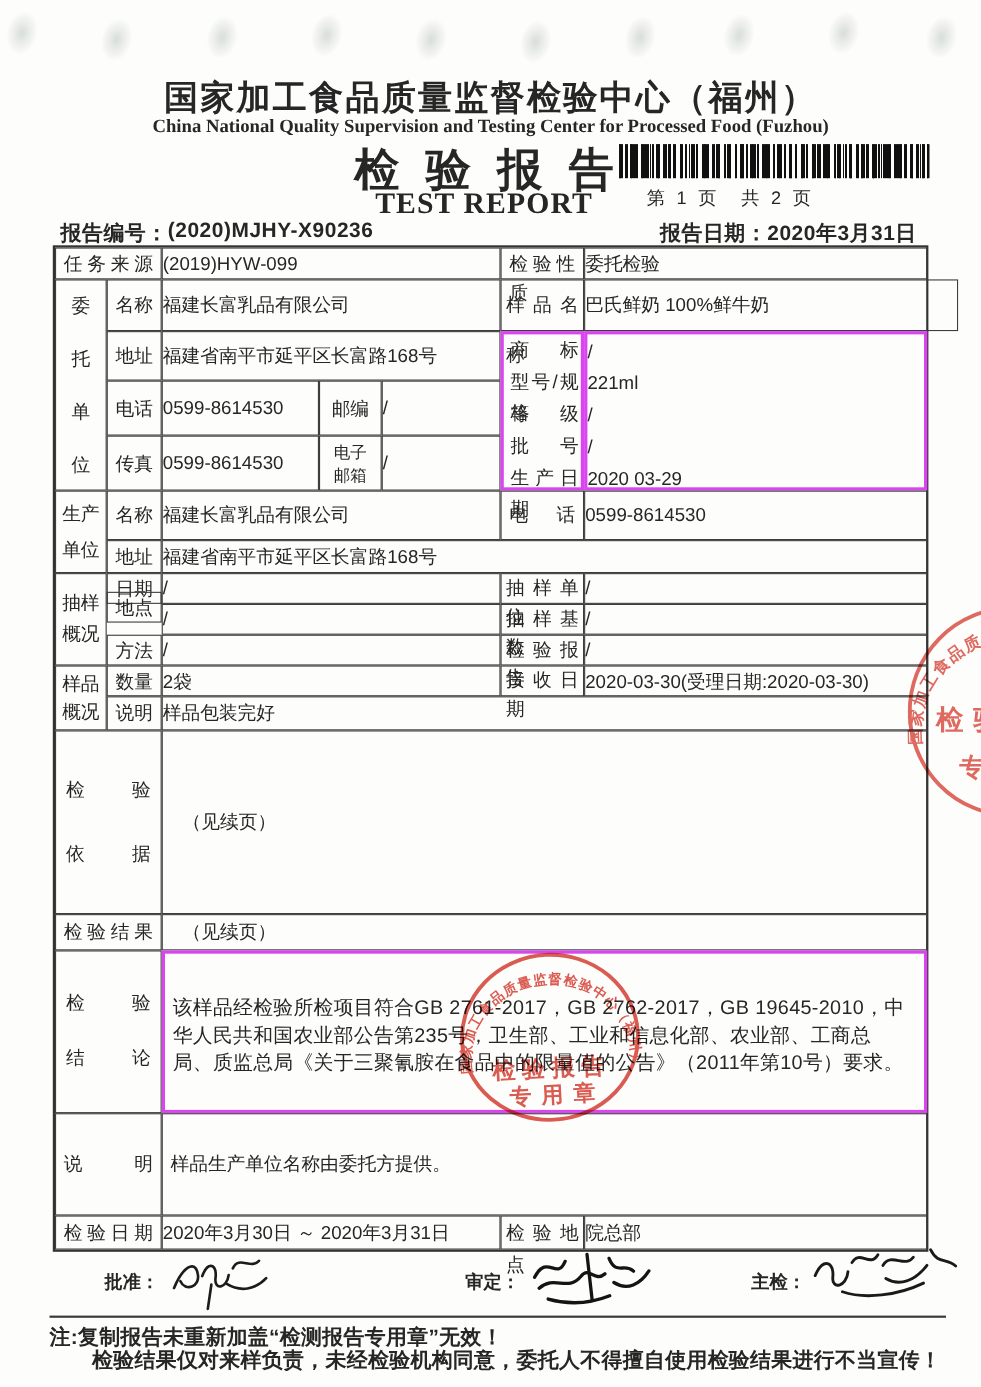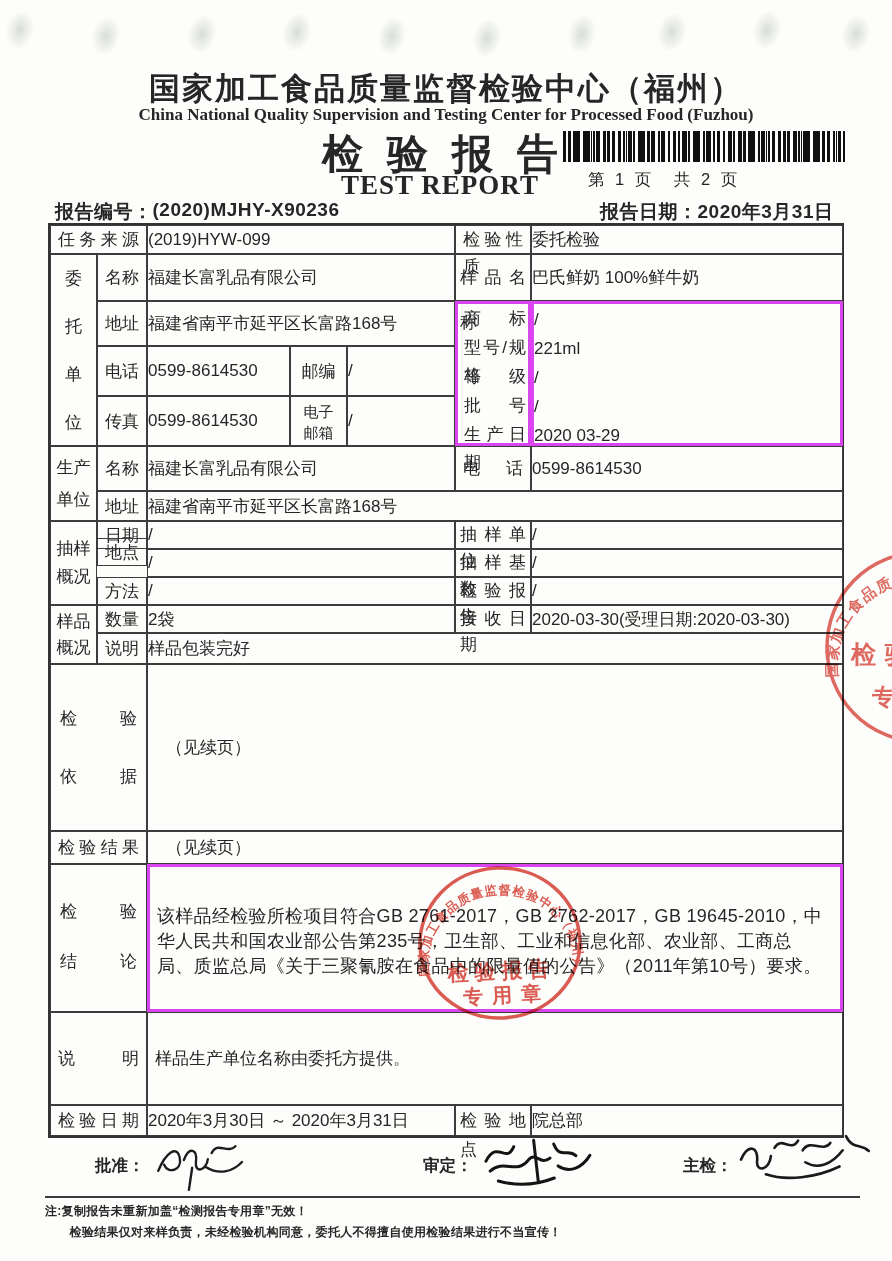--- a/index.html
+++ b/index.html
@@ -33,21 +33,21 @@
   .barcode{position:absolute;left:563px;top:131px;width:282px;height:31px;
     background:
       repeating-linear-gradient(90deg,#101010 0 2px,rgba(0,0,0,0) 2px 5px),
       repeating-linear-gradient(90deg,#101010 0 1px,rgba(0,0,0,0) 1px 7px),
       repeating-linear-gradient(90deg,#101010 0 3px,rgba(0,0,0,0) 3px 11px);}
   
   .stamp{position:absolute;mix-blend-mode:multiply;opacity:.88;}
   
   .sig{position:absolute;}
   .siglabel{position:absolute;top:1155px;font-size:16.5px;font-weight:600;}
-  .notes{position:absolute;left:45px;font-size:12px;font-weight:700;white-space:pre-line;letter-spacing:.3px;}
+  .notes{position:absolute;left:45px;font-size:19px;font-weight:700;white-space:pre-line;letter-spacing:.3px;}
   .rule{position:absolute;background:#3a3a3a;}
   .smudge{position:absolute;width:28px;height:40px;opacity:.75;
     background:radial-gradient(ellipse at center,#ccd3cc 0%,rgba(204,211,204,0) 70%);
     transform:rotate(14deg);}
 </style>
 </head>
 <body>
 
 <div class="page">
 
@@ -98,21 +98,21 @@
   <div class="cell pl8" style="left:147px;top:346px;width:143px;height:50px">0599-8614530</div>
   <div class="cell ctr" style="left:290px;top:346px;width:57px;height:50px">邮编</div>
   <div class="cell pl8" style="left:347px;top:346px;width:108px;height:50px">/</div>
   <div class="cell ctr" style="left:97px;top:396px;width:50px;height:50px">传真</div>
   <div class="cell pl8" style="left:147px;top:396px;width:143px;height:50px">0599-8614530</div>
   <div class="vlab" style="left:290px;top:396px;width:57px;height:50px;line-height:21px;padding-top:4px;font-size:15px">电子
 邮箱</div>
   <div class="cell pl8" style="left:347px;top:396px;width:108px;height:50px">/</div>
 
   <div class="jus" style="left:455px;top:254px;width:76px;height:47px;line-height:45px;padding:0 4px">样品名称</div>
-  <div class="cell pl8" style="left:531px;top:254px;width:312px;height:47px">巴氏鲜奶 100%鲜牛奶</div>
+  <div class="cell pl8" style="left:531px;top:254px;width:340px;height:47px">巴氏鲜奶 100%鲜牛奶</div>
   <div class="box" style="left:455px;top:301px;width:76px;height:145px">
     <div class="jline" style="left:0;top:1px;width:74px;height:29px;line-height:28px">商　标</div>
     <div class="jline" style="left:0;top:30px;width:74px;height:29px;line-height:28px">型号/规格</div>
     <div class="jline" style="left:0;top:59px;width:74px;height:29px;line-height:28px">等　级</div>
     <div class="jline" style="left:0;top:88px;width:74px;height:29px;line-height:28px">批　号</div>
     <div class="jline" style="left:0;top:117px;width:74px;height:29px;line-height:28px">生产日期</div>
   </div>
   <div class="box" style="left:531px;top:301px;width:312px;height:145px">
     <div class="line pl8" style="left:0;top:1px;width:310px;height:29px">/</div>
     <div class="line pl8" style="left:0;top:30px;width:310px;height:29px">221ml</div>

